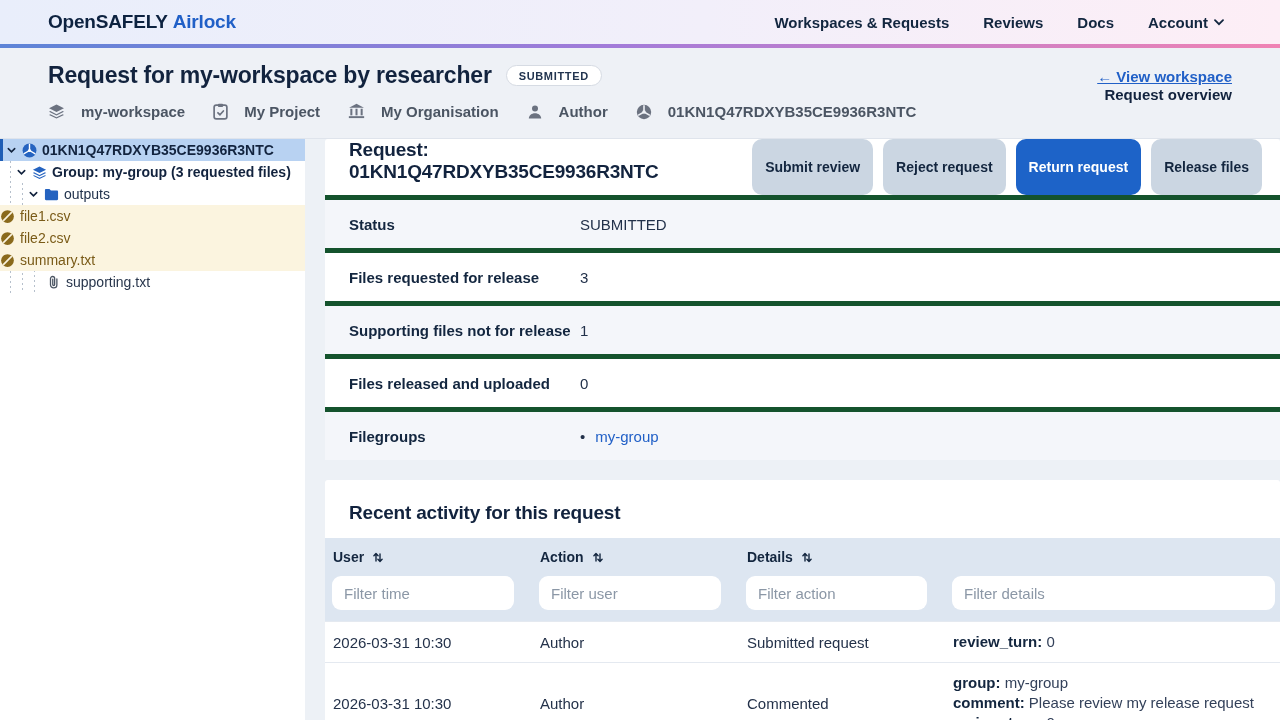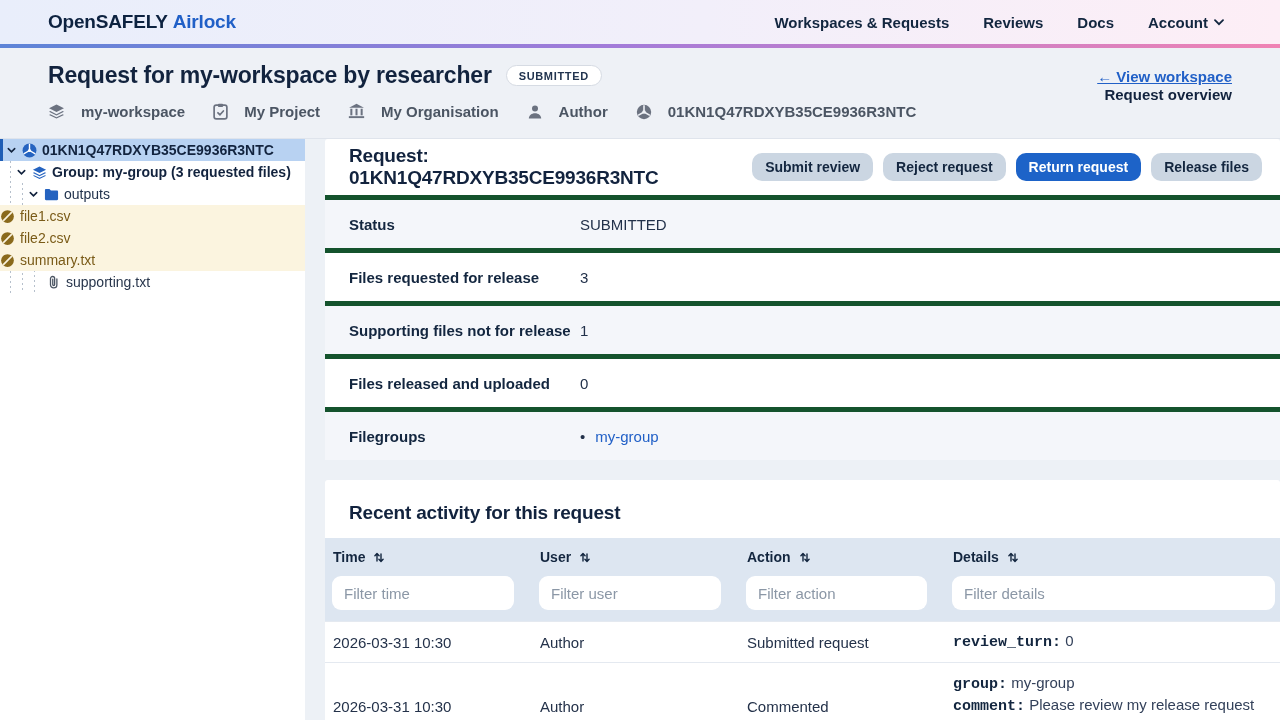--- a/index.html
+++ b/index.html
@@ -64,21 +64,21 @@
   .guide { position:absolute; width:1px; z-index:1;
     background-image:repeating-linear-gradient(to bottom,#b6c0cc 0 2px,transparent 2px 5px); }
   .g1 { left:10px; top:22px; height:132px; }
   .g2 { left:22px; top:44px; height:110px; }
   .g3 { left:34px; top:66px; height:88px; }
   .g4 { left:46px; top:66px; height:66px; }
 
   
   .card { background:#fff; border-radius:3px; }
   .card1 {}
-  .card1-head { height:56px; display:flex; align-items:center; justify-content:space-between; padding:0 18px 0 24px;gap:32px; }
+  .card1-head { height:56px; display:flex; justify-content:space-between; padding:0 18px 0 24px;gap:32px; }
   .card1-title { font-size:19px; font-weight:800; color:#12233e; letter-spacing:-0.2px; }
   .btnrow { display:flex; gap:10px; }
   .btn {
     border:none; border-radius:10px; padding:6px 13px; font-size:14px; font-weight:600;
     font-family:"Liberation Sans",sans-serif; cursor:pointer; white-space:nowrap;
   }
   .btn-secondary { background:#cbd6e2; color:#13263f; }
   .btn-primary { background:#1d63c8; color:#fff; }
 
   .detrow {
@@ -111,21 +111,21 @@
   .filterinput {
     width:100%; height:34px; border:none; border-radius:9px; background:#fff;
     font-size:15px; font-family:"Liberation Sans",sans-serif; color:#22314a; padding:0 12px;
     outline:none;
   }
   .filterinput::placeholder { color:#8b97a6; }
   .arow { border-top:1px solid #e4e9f0; font-size:15px; color:#24324a; }
   .arow .acell { padding:10px 10px 10px 8px; display:flex; align-items:flex-start; }
   .arow.r1 .acell { align-items:center; padding-top:0; padding-bottom:0; height:40px; }
   .detail-lines { line-height:20px; }
-  .dkey { font-weight:700; color:#13263f;font-family:Liberation Mono, monospace; }
+  .dkey { font-weight:700; color:#13263f; }
   .dval { color:#33415a; }
 </style>
 </head>
 <body>
 
 <div class="topnav">
   <div class="brand">
     <span class="b1">OpenSAFELY</span><span class="b2">Airlock</span>
   </div>
   <div class="navlinks">
@@ -308,27 +308,20 @@
 
     <div class="gap20"></div>
 
     <div class="card card2">
       <div class="card2-head">
         <span class="card2-title">Recent activity for this request</span>
       </div>
 
       <div class="atable">
         <div class="agrid ahead">
-          <span class="hcell">
-            <span>Time</span>
-            <svg class="sorticon" viewBox="0 0 12 13">
-                <path d="M4 10V2.6M1.9 4.7L4 2.5l2.1 2.2" fill="none" stroke="#13263f" stroke-width="1.4" stroke-linecap="round" stroke-linejoin="round"></path>
-                <path d="M8 3v7.4M5.9 8.3L8 10.5l2.1-2.2" fill="none" stroke="#13263f" stroke-width="1.4" stroke-linecap="round" stroke-linejoin="round"></path>
-              </svg>
-          </span>
           <span class="hcell">
             <span>User</span>
             <svg class="sorticon" viewBox="0 0 12 13">
                 <path d="M4 10V2.6M1.9 4.7L4 2.5l2.1 2.2" fill="none" stroke="#13263f" stroke-width="1.4" stroke-linecap="round" stroke-linejoin="round"></path>
                 <path d="M8 3v7.4M5.9 8.3L8 10.5l2.1-2.2" fill="none" stroke="#13263f" stroke-width="1.4" stroke-linecap="round" stroke-linejoin="round"></path>
               </svg>
           </span>
           <span class="hcell">
             <span>Action</span>
             <svg class="sorticon" viewBox="0 0 12 13">

